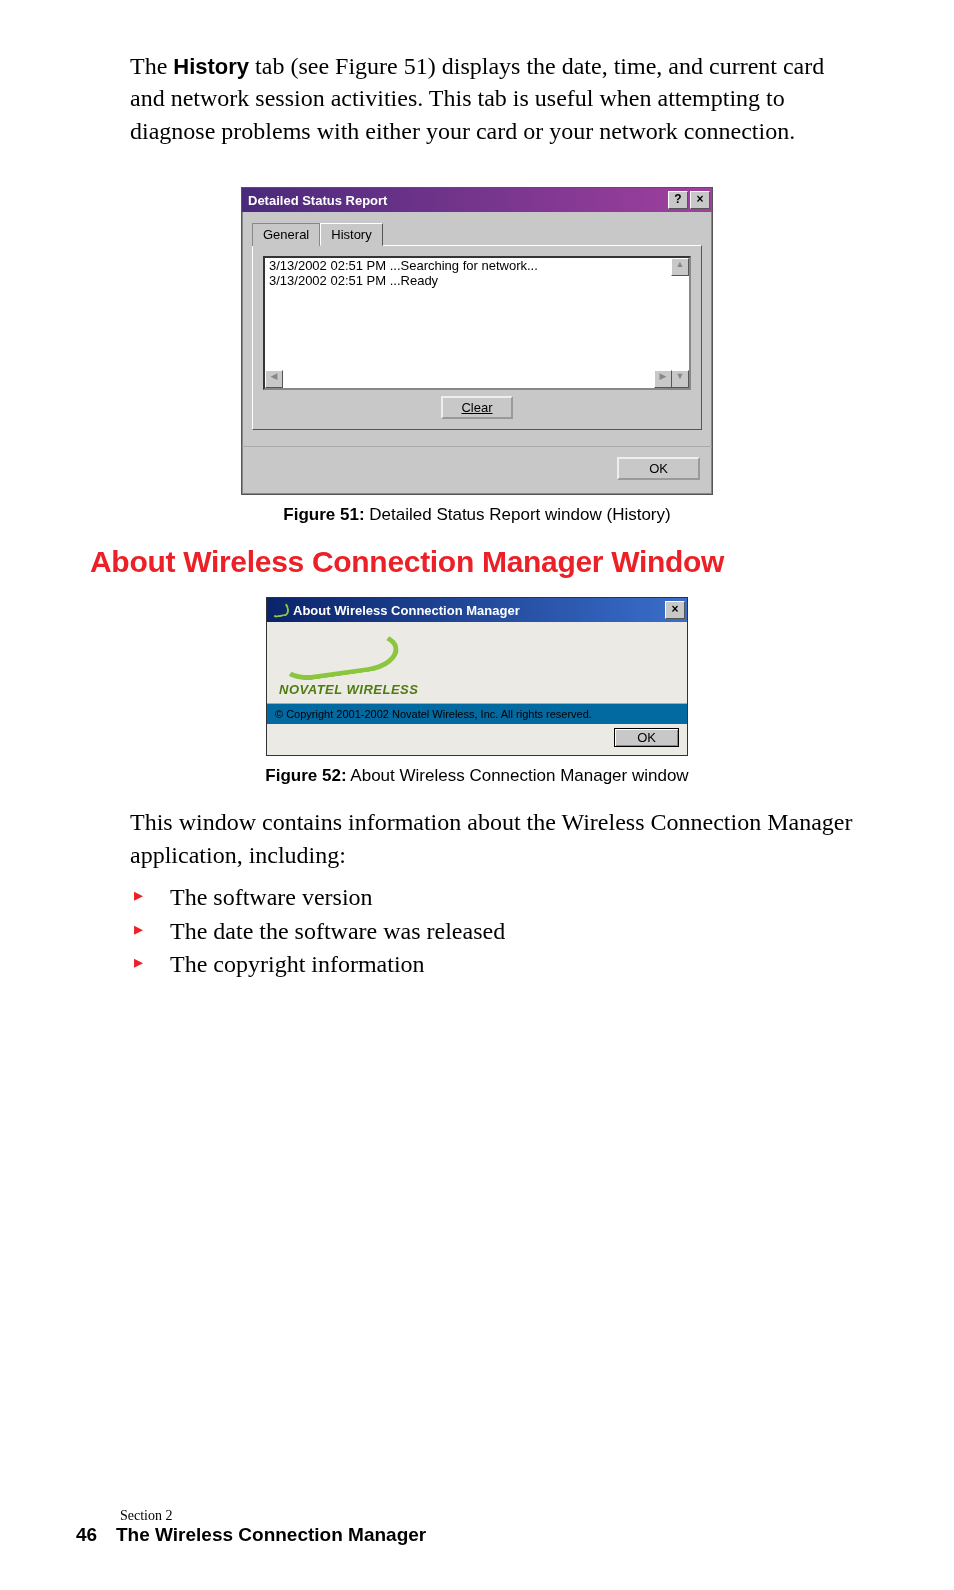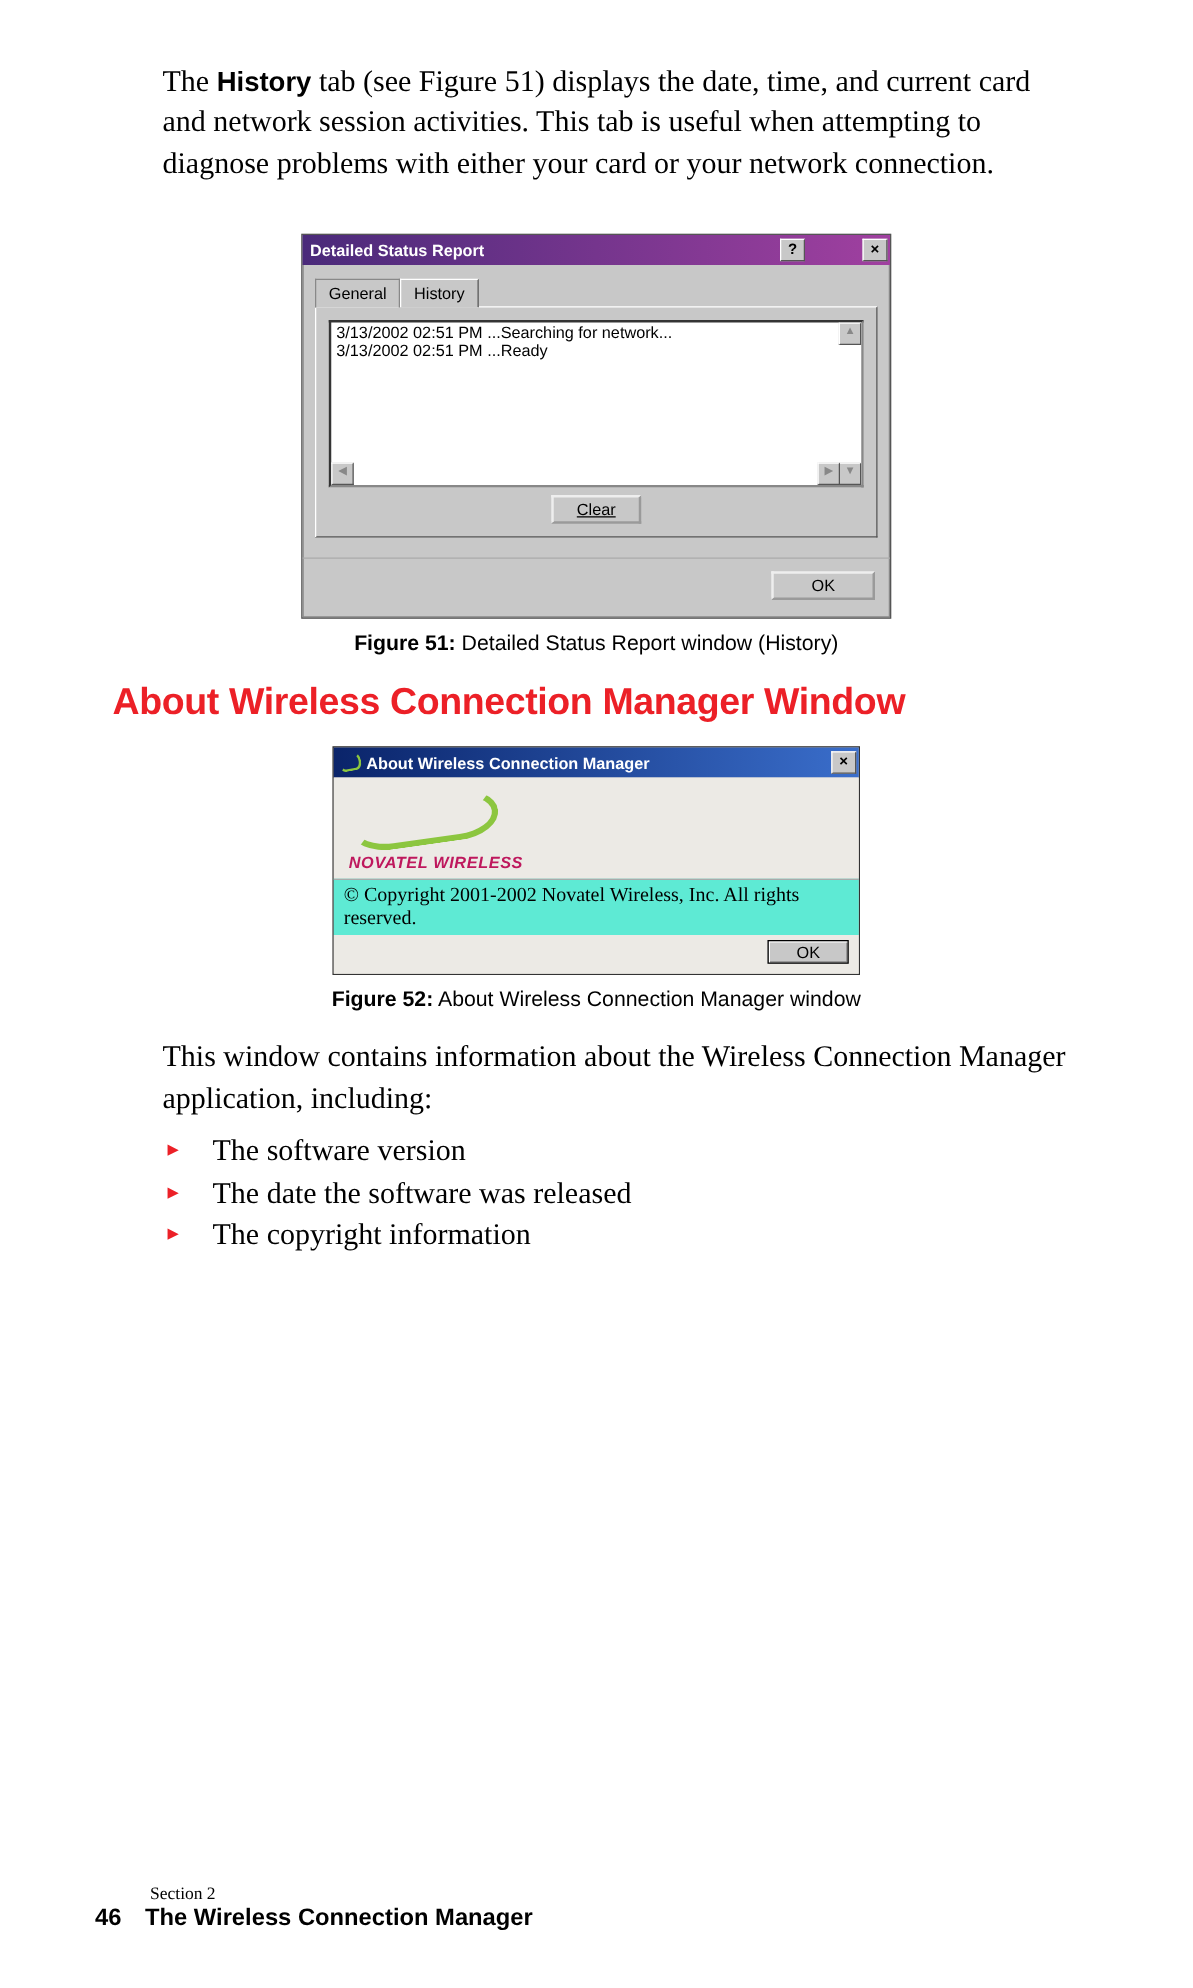--- a/index.html
+++ b/index.html
@@ -36,21 +36,20 @@
   }
   .titlebar {
     background: linear-gradient(to right, #4a2a7a, #a040a0);
     color: #fff;
     font-family: Tahoma, Arial, sans-serif;
     font-weight: bold;
     font-size: 13px;
     padding: 3px 2px 3px 6px;
     display: flex;
     align-items: center;
-    gap: 44px;
   }
   .titlebar-text { flex: 1; }
   .title-btn {
     width: 18px;
     height: 16px;
     background: #c8c8c8;
     border: 1px solid #fff;
     border-right-color: #555;
     border-bottom-color: #555;
     margin-left: 2px;
@@ -196,45 +195,44 @@
   .swoosh {
     width: 110px; height: 30px;
     border: 5px solid #8cc63f;
     border-radius: 50% / 90%;
     border-left-color: transparent;
     border-top-color: transparent;
     transform: rotate(-8deg);
     margin-bottom: 6px;
   }
   .brand {
-    color: #be185d;
+    color: #4d7c0f;
     font-family: Arial, sans-serif;
     font-weight: bold;
     font-style: italic;
     font-size: 13px;
     letter-spacing: 0.5px;
   }
   .info-side {
     flex: 1;
     text-align: center;
     font-size: 13px;
   }
   .info-side .appname {
     font-weight: bold;
     font-size: 16px;
     font-family: Arial, sans-serif;
     line-height:1.2;
     margin-bottom:4px;
   }
   .copyrow {
-    background: #5eead4;
+    background: #0369a1;
     border-top: 1px solid #aaa;
     padding: 4px 8px;
-    font-size: 16px;
-    font-family: Liberation Serif, serif;
+    font-size: 11px;
   }
   .okrow2 {
     background: #eceae5;
     text-align: right;
     padding: 4px 8px 8px 0;
   }
   .okrow2 .btn {
     border: 1px solid #000;
     padding: 1px 22px;
     box-shadow: inset 1px 1px #fff, inset -1px -1px #888;

